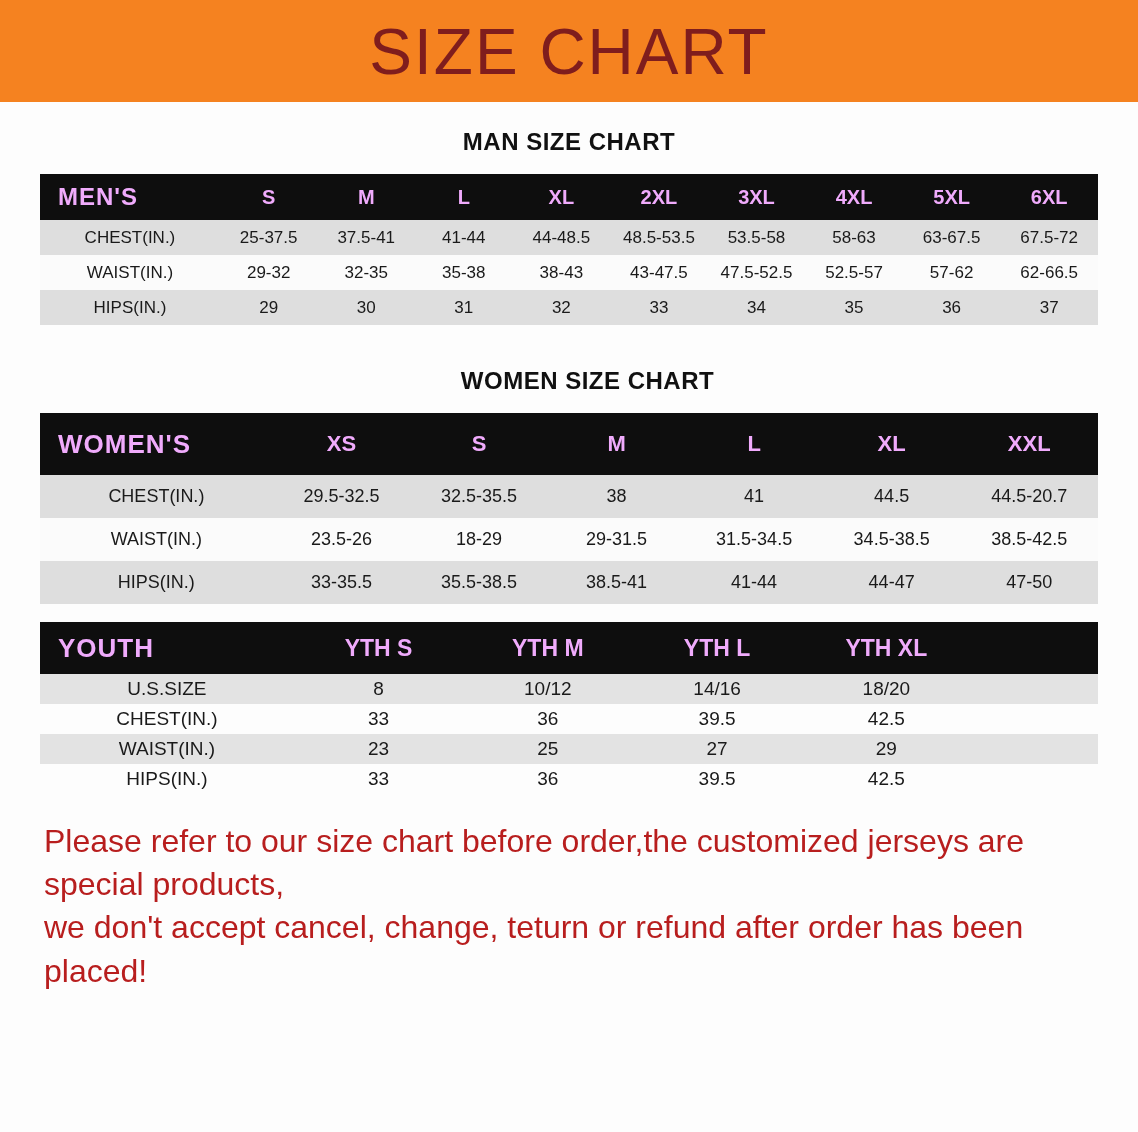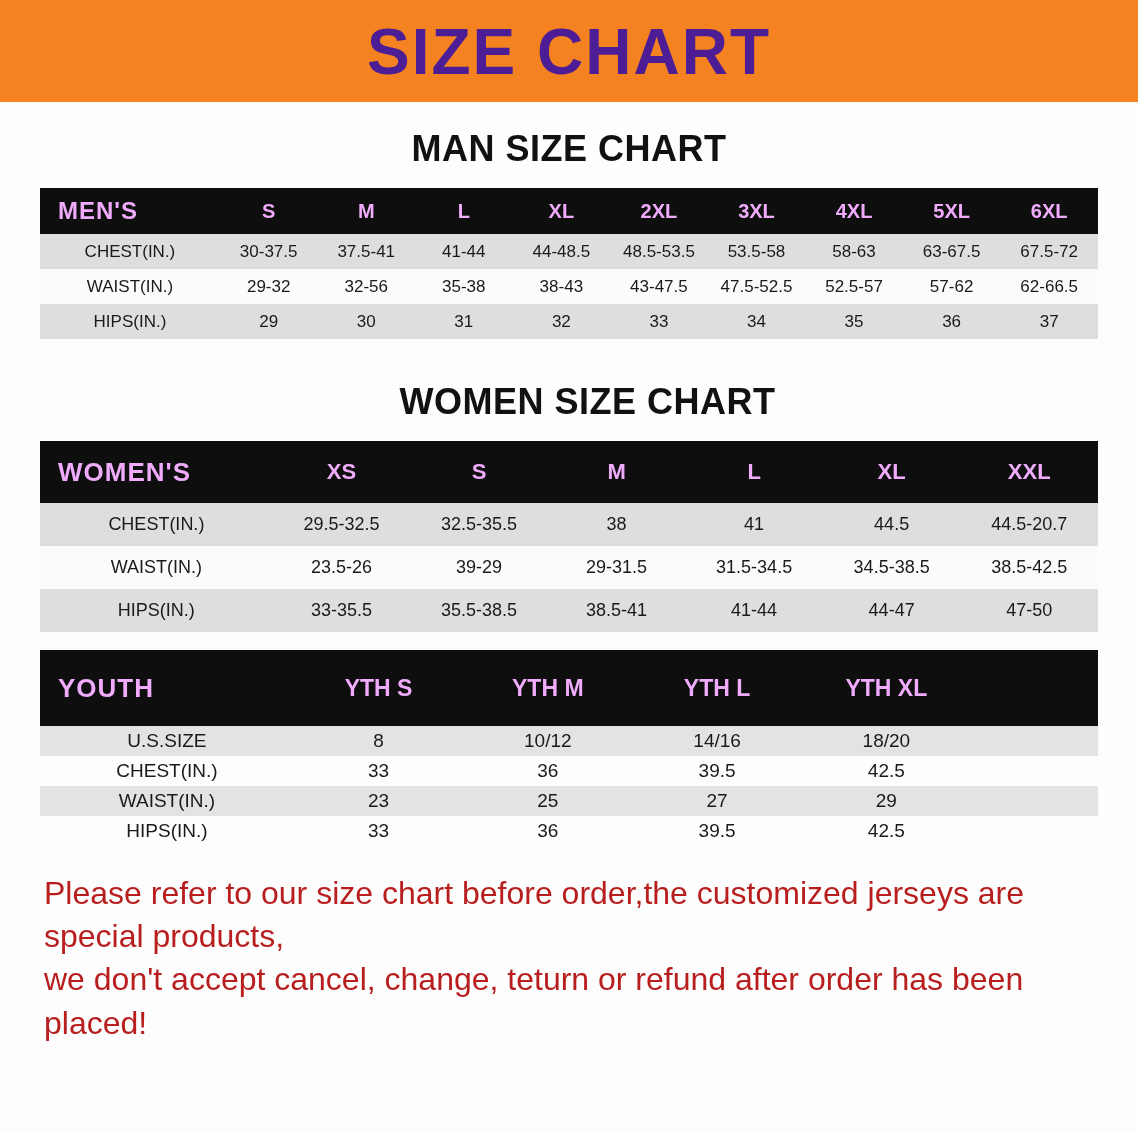--- a/index.html
+++ b/index.html
@@ -23,34 +23,34 @@
   
   .banner {
     height: 102px;
     background: #f58220;
     display: flex;
     align-items: center;
     justify-content: center;
   }
   .banner-title {
     font-family: "Liberation Sans", sans-serif;
-    font-weight: bold;
+    font-weight: normal;
     font-size: 64px;
     letter-spacing: 2px;
-    color: #4c1d95;
+    color: #7f1d1d;
     line-height: 1;
     margin-top: 2px;
   }
 
   
   .section-title {
     text-align: center;
     font-family: "Liberation Sans", sans-serif;
     font-weight: bold;
-    font-size: 36px;
+    font-size: 24px;
     color: #111111;
     letter-spacing: 0.5px;
   }
   .title-man { margin-top: 26px; }
   .title-women { margin-top: 42px; padding-left: 37px; }
   .title-youth { margin-top: 48px; }
 
   
   .tbl-wrap {
     margin: 0 auto;
@@ -92,21 +92,21 @@
   .men-table tbody tr.plain { background: #fbfbfb; }
 
   
   .women-table thead th { height: 62px; font-size: 22px; }
   .women-table thead th.hdr-label { font-size: 26px; }
   .women-table tbody td { height: 43px; font-size: 18px; }
   .women-table tbody tr.alt { background: #dedede; }
   .women-table tbody tr.plain { background: #fbfbfb; }
 
   
-  .youth-table thead th { height: 76px; font-size: 23px; margin-left: 20px; }
+  .youth-table thead th { height: 52px; font-size: 23px; margin-left: 20px; }
   .youth-table thead th.hdr-label { font-size: 26px; }
   .youth-table tbody td { height: 30px; font-size: 19px; }
   .youth-table tbody tr.alt { background: #e3e3e3; }
   .youth-table tbody tr.plain { background: #fdfdfd; }
 
   .tbl-men   { margin-top: 18px; }
   .tbl-women { margin-top: 18px; }
   .tbl-youth { margin-top: 18px; }
 
   
@@ -154,34 +154,34 @@
           <th>2XL</th>
           <th>3XL</th>
           <th>4XL</th>
           <th>5XL</th>
           <th>6XL</th>
         </tr>
       </thead>
       <tbody>
         <tr class="alt">
           <td class="row-label">CHEST(IN.)</td>
-          <td>30-37.5</td>
+          <td>25-37.5</td>
           <td>37.5-41</td>
           <td>41-44</td>
           <td>44-48.5</td>
           <td>48.5-53.5</td>
           <td>53.5-58</td>
           <td>58-63</td>
           <td>63-67.5</td>
           <td>67.5-72</td>
         </tr>
         <tr class="plain">
           <td class="row-label">WAIST(IN.)</td>
           <td>29-32</td>
-          <td>32-56</td>
+          <td>32-35</td>
           <td>35-38</td>
           <td>38-43</td>
           <td>43-47.5</td>
           <td>47.5-52.5</td>
           <td>52.5-57</td>
           <td>57-62</td>
           <td>62-66.5</td>
         </tr>
         <tr class="alt">
           <td class="row-label">HIPS(IN.)</td>
@@ -228,21 +228,21 @@
           <td>29.5-32.5</td>
           <td>32.5-35.5</td>
           <td>38</td>
           <td>41</td>
           <td>44.5</td>
           <td>44.5-20.7</td>
         </tr>
         <tr class="plain">
           <td>WAIST(IN.)</td>
           <td>23.5-26</td>
-          <td>39-29</td>
+          <td>18-29</td>
           <td>29-31.5</td>
           <td>31.5-34.5</td>
           <td>34.5-38.5</td>
           <td>38.5-42.5</td>
         </tr>
         <tr class="alt">
           <td>HIPS(IN.)</td>
           <td>33-35.5</td>
           <td>35.5-38.5</td>
           <td>38.5-41</td>

